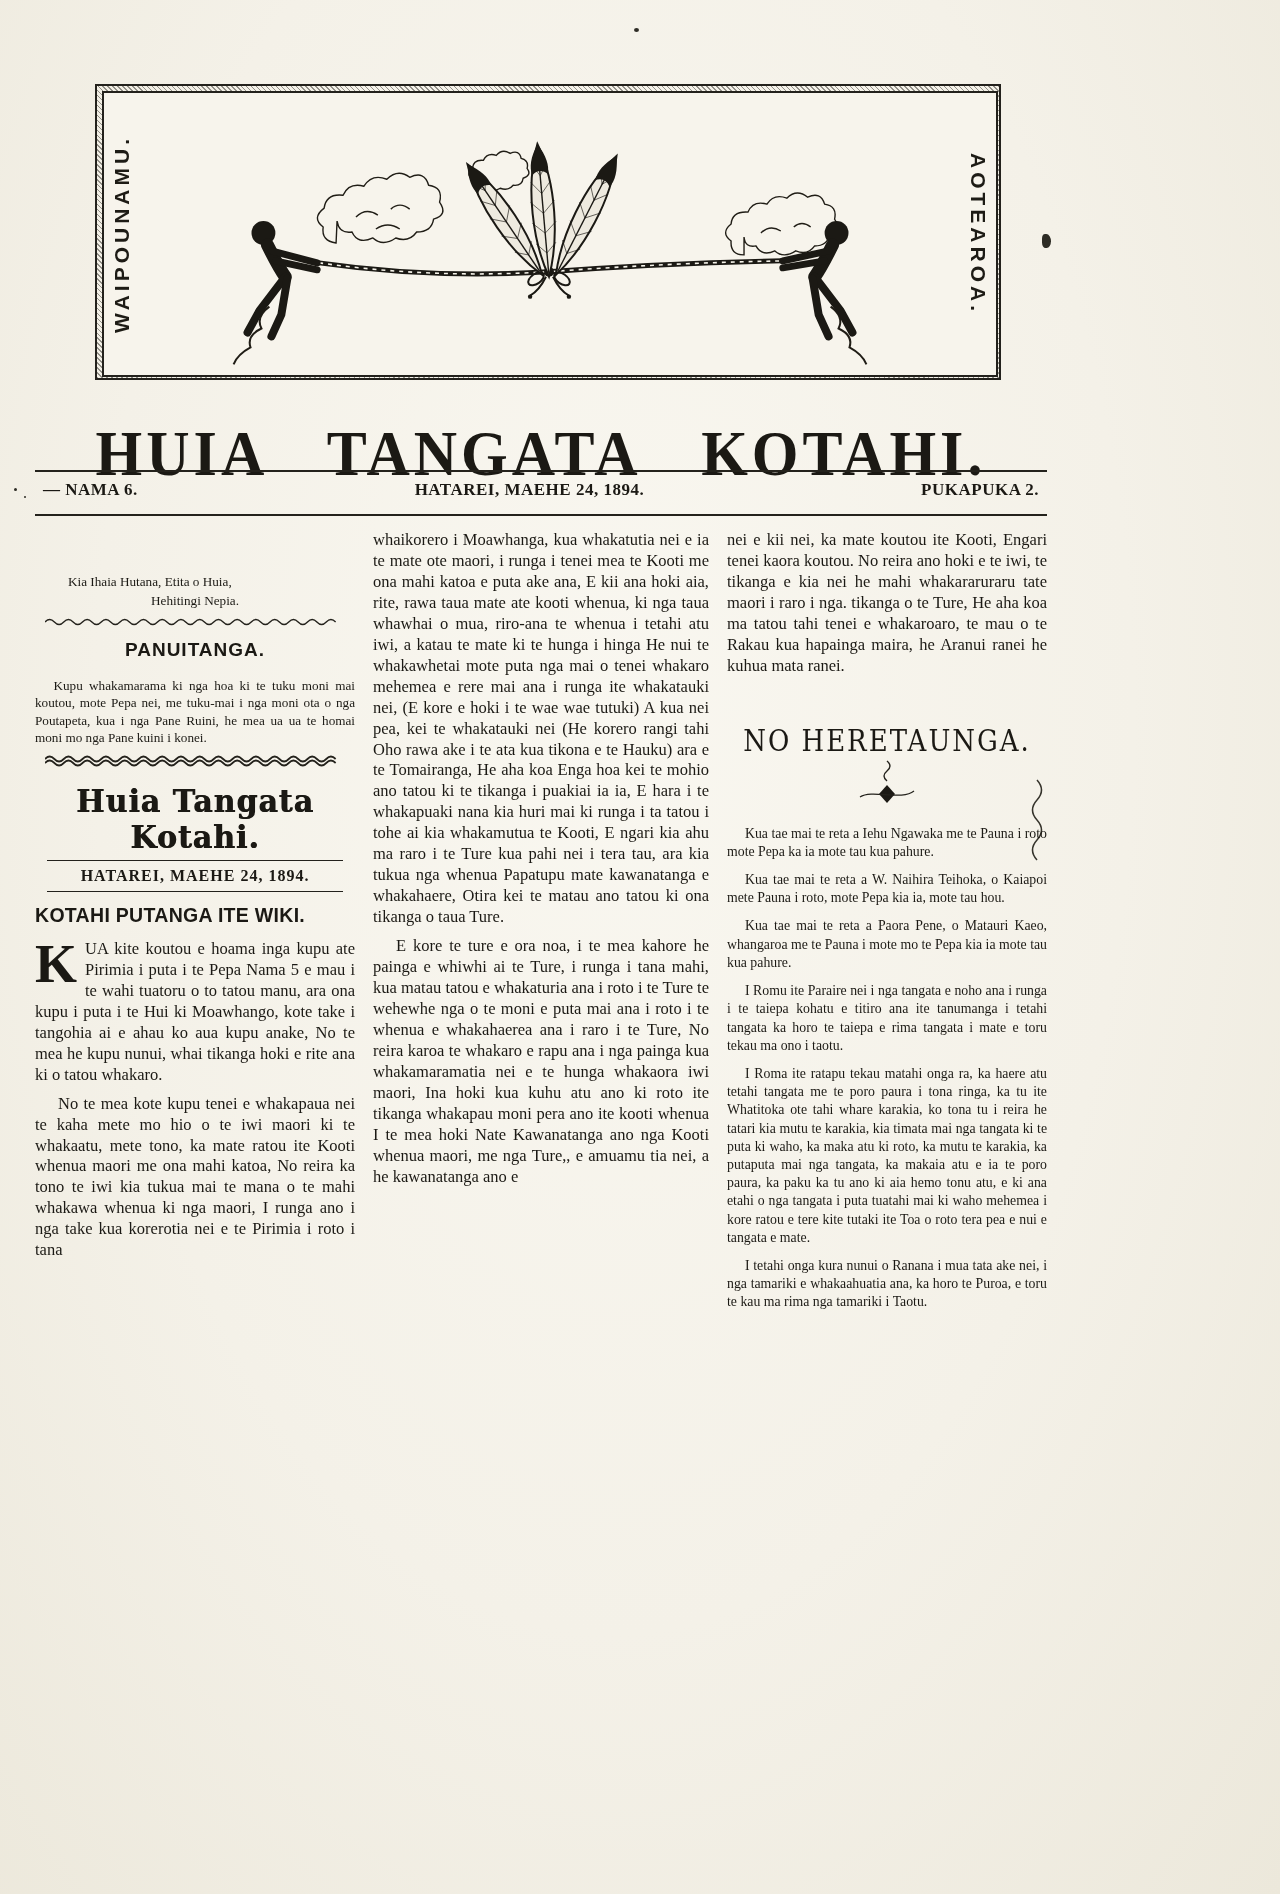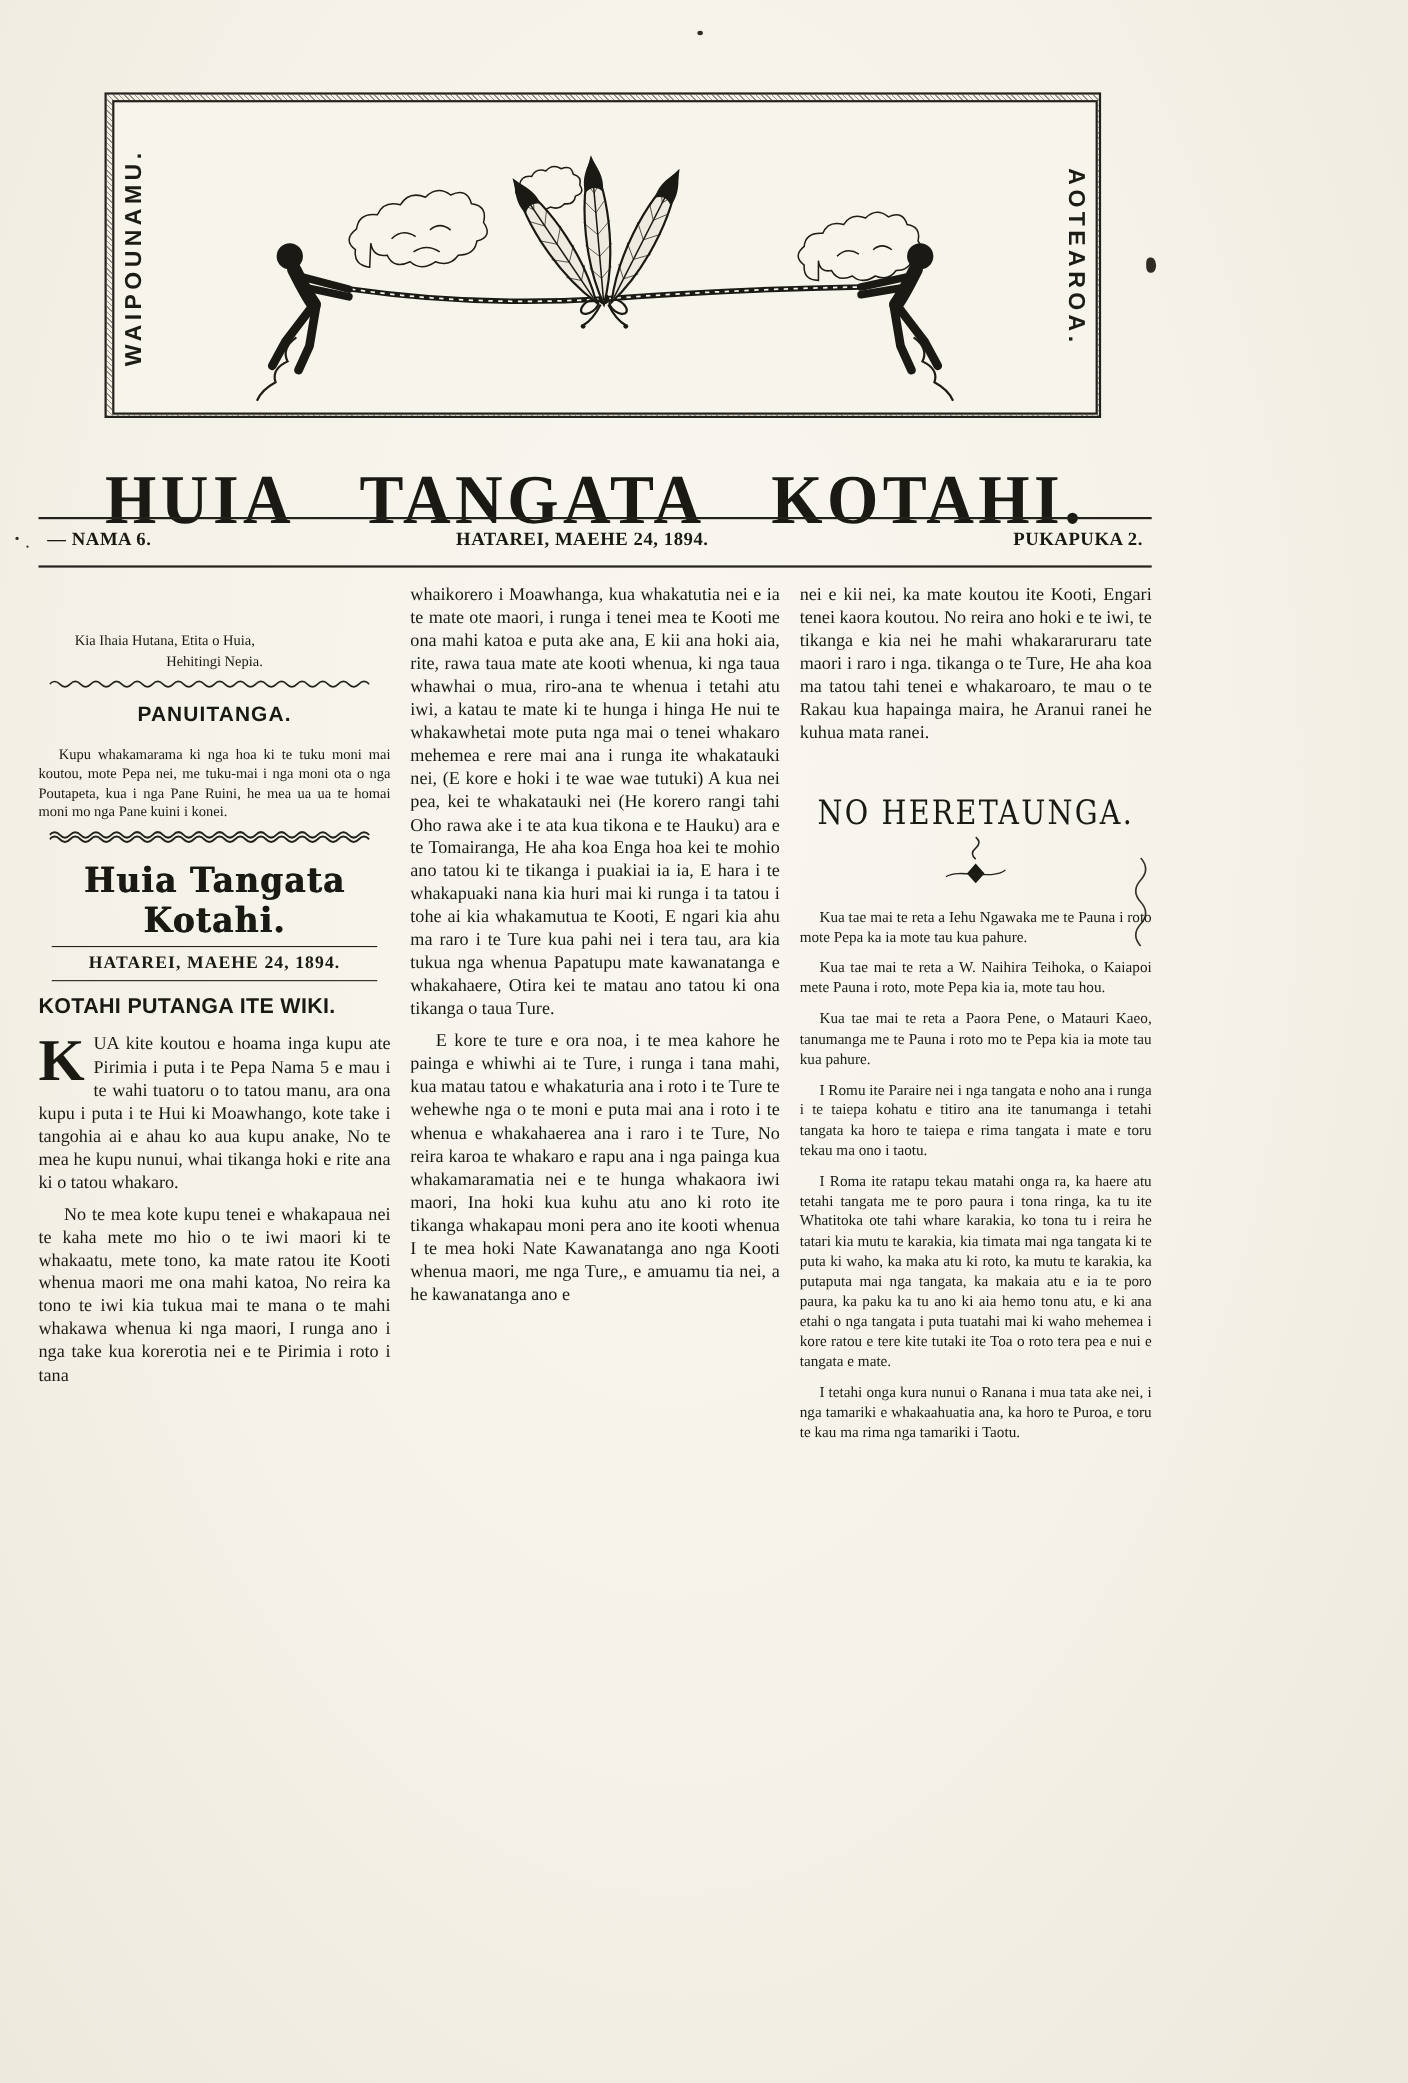--- a/index.html
+++ b/index.html
@@ -250,20 +250,20 @@
       <div class="heretaunga">NO HERETAUNGA.</div>
 
       <svg class="ornament" width="70" height="52" viewBox="0 0 70 52">
         <path d="M35 2 q6 5 0 10 t0 10" fill="none" stroke="#24221c" stroke-width="1.4"></path>
         <polygon points="35,26 43,35 35,44 27,35" fill="#1b1914"></polygon>
         <path d="M8 38 C 20 30 50 42 62 32" fill="none" stroke="#24221c" stroke-width="1.2"></path>
       </svg>
 
       <p class="item">Kua tae mai te reta a Iehu Ngawaka me te Pauna i roto mote Pepa ka ia mote tau kua pahure.</p>
       <p class="item">Kua tae mai te reta a W. Naihira Teihoka, o Kaiapoi mete Pauna i roto, mote Pepa kia ia, mote tau hou.</p>
-      <p class="item">Kua tae mai te reta a Paora Pene, o Matauri Kaeo, tanumanga me te Pauna i roto mo te Pepa kia ia mote tau kua pahure.</p>
+      <p class="item">Kua tae mai te reta a Paora Pene, o Matauri Kaeo, whangaroa me te Pauna i mote mo te Pepa kia ia mote tau kua pahure.</p>
       <p class="item">I Romu ite Paraire nei i nga tangata e noho ana i runga i te taiepa kohatu e titiro ana ite tanumanga i tetahi tangata ka horo te taiepa e rima tangata i mate e toru tekau ma ono i taotu.</p>
       <p class="item">I Roma ite ratapu tekau matahi onga ra, ka haere atu tetahi tangata me te poro paura i tona ringa, ka tu ite Whatitoka ote tahi whare karakia, ko tona tu i reira he tatari kia mutu te karakia, kia timata mai nga tangata ki te puta ki waho, ka maka atu ki roto, ka mutu te karakia, ka putaputa mai nga tangata, ka makaia atu e ia te poro paura, ka paku ka tu ano ki aia hemo tonu atu, e ki ana etahi o nga tangata i puta tuatahi mai ki waho mehemea i kore ratou e tere kite tutaki ite Toa o roto tera pea e nui e tangata e mate.</p>
       <p class="item">I tetahi onga kura nunui o Ranana i mua tata ake nei, i nga tamariki e whakaahuatia ana, ka horo te Puroa, e toru te kau ma rima nga tamariki i Taotu.</p>
     </div>
 
   </div>
 </div>
 
 </body></html>

